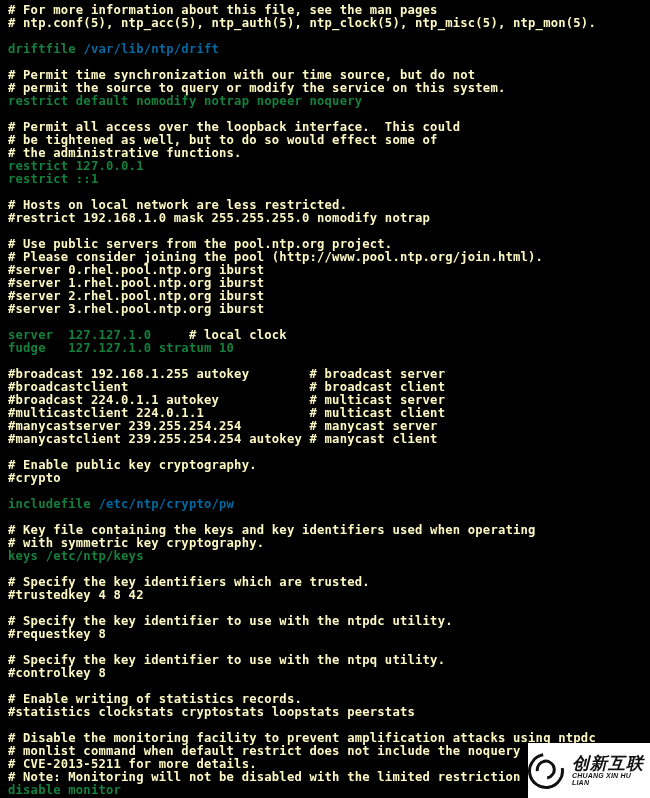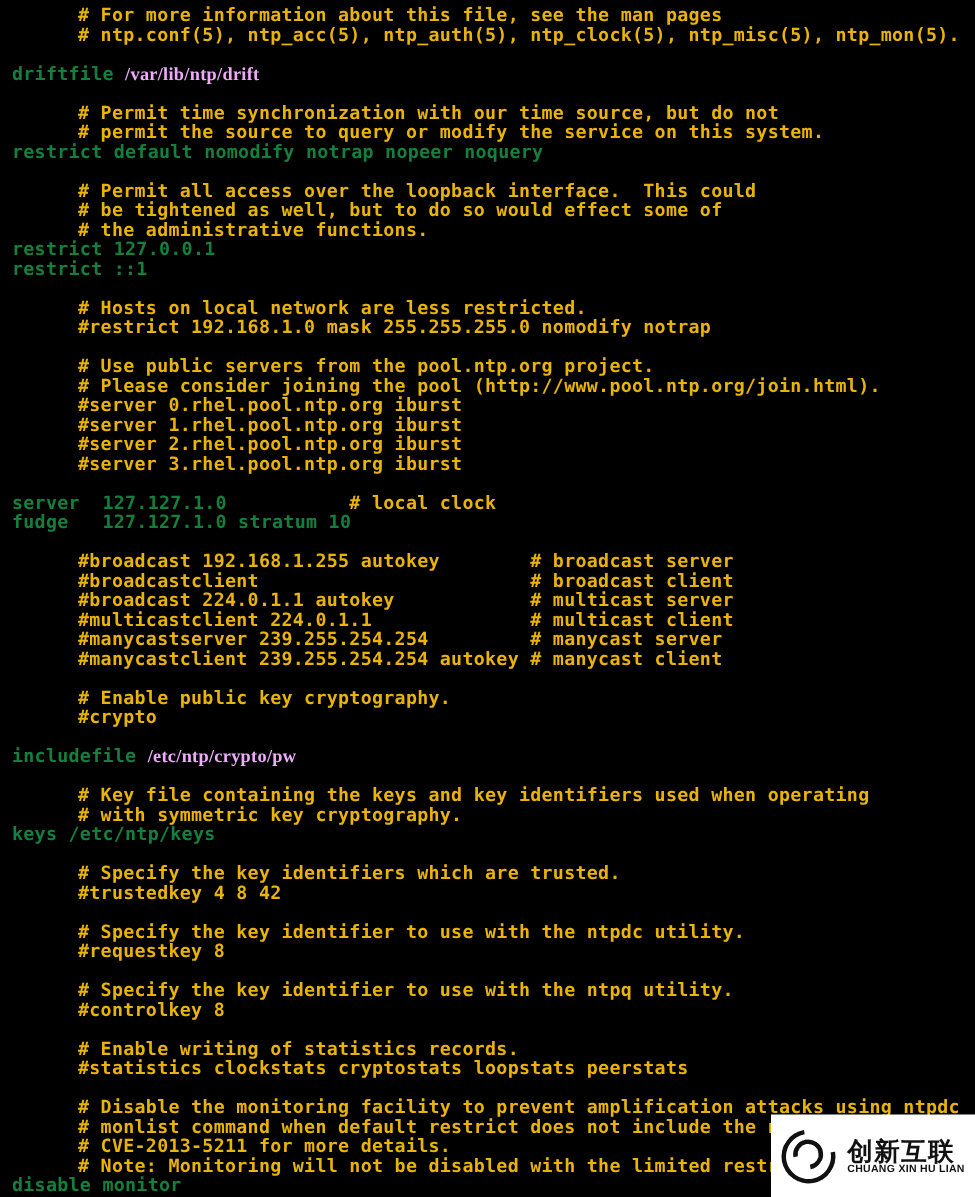--- a/index.html
+++ b/index.html
@@ -13,39 +13,40 @@
     font-size: 12.2px;
     line-height: 13px;
     color: #00a9a9;
     font-weight: bold;
     letter-spacing: 0.2px;
   }
   .terminal {
     padding: 4px 6px 4px 8px;
     white-space: pre;
   }
-  .c  { color: #eab308; margin-left: 44px; }   
+  .c  { color: #fef9c3; }   
   .kw { color: #15803d; }   
-  .vg { color: #f0abfc; font-family: Liberation Serif, serif; }   
+  .vg { color: #0369a1; }   
   .line { display: block; }
   .logo {
     position: absolute;
     right: 0;
     bottom: 0;
-    width: 136px;
+    width: 122px;
     height: 55px;
     background: #fff;
     display: flex;
     align-items: center;
     justify-content: center;
     font-family: "Microsoft YaHei", "PingFang SC", sans-serif;
     font-weight: 700;
     color: #111;
     font-size: 17px;
     letter-spacing: 1px;
+    font-style: italic;
   }
   .logo .swirl {
     width: 30px;
     height: 30px;
     border: 3px solid #111;
     border-radius: 50%;
     margin-right: 8px;
     border-top-color: transparent;
     transform: rotate(35deg);
     position: relative;

